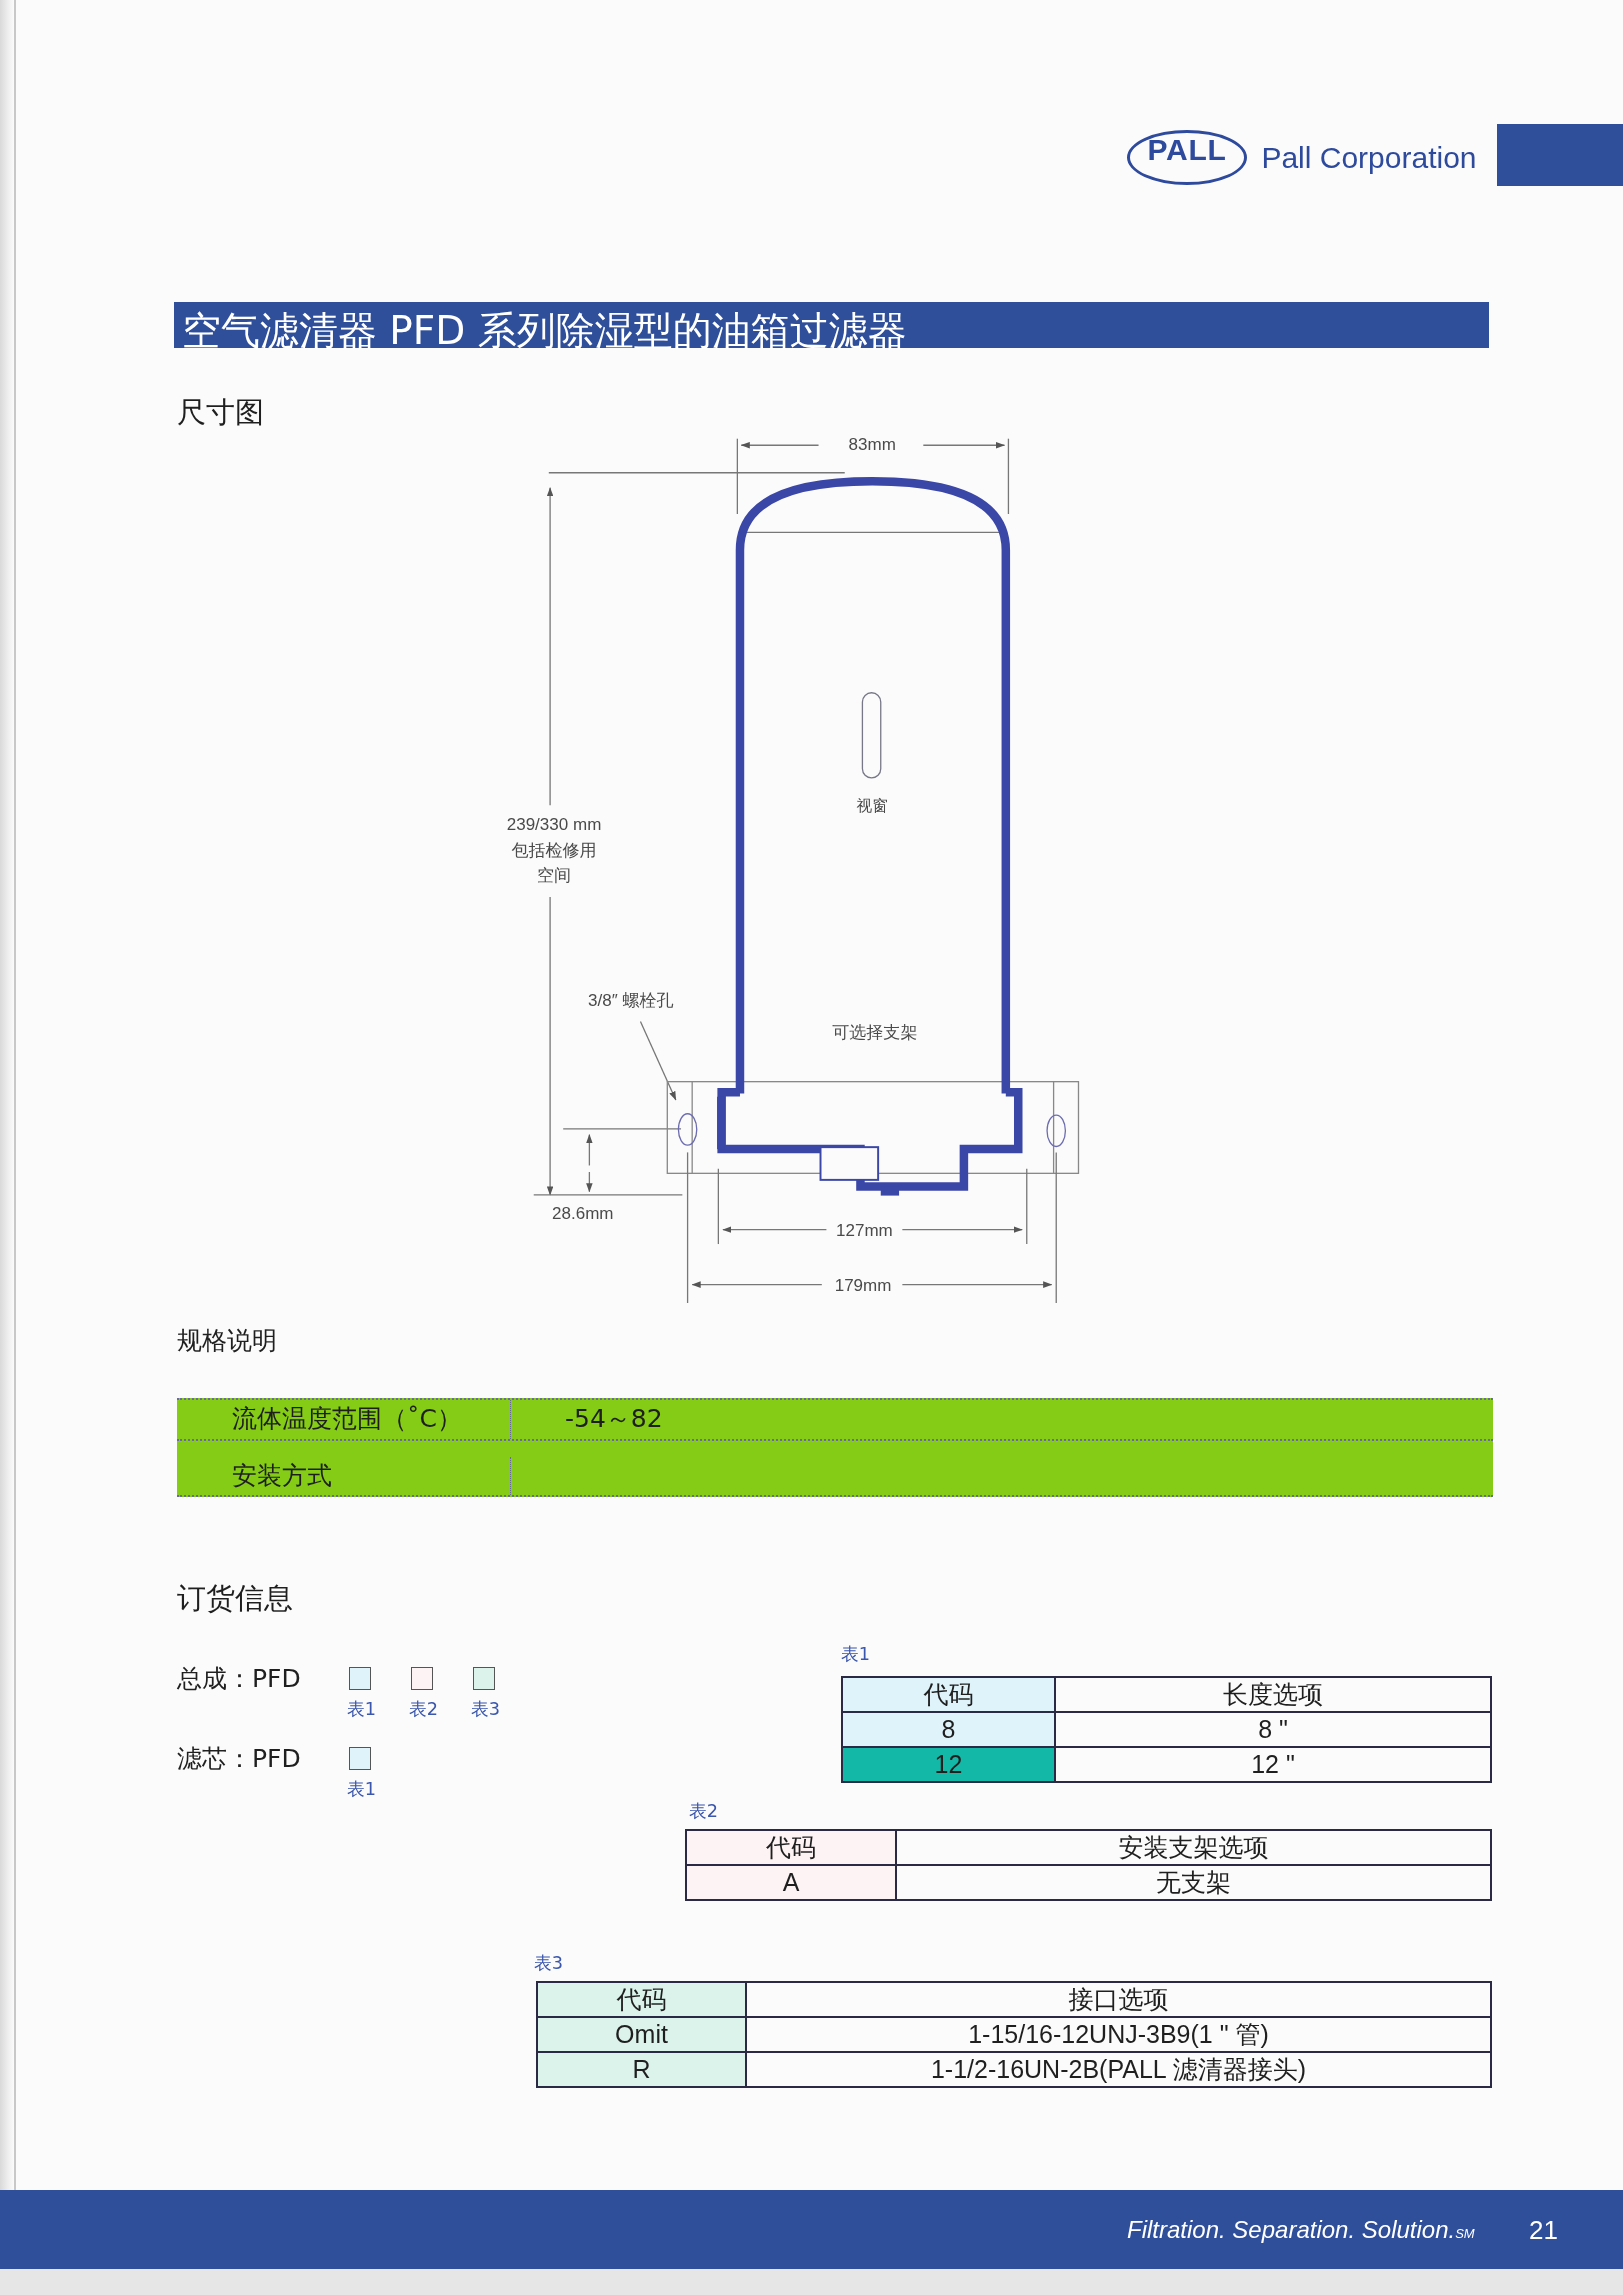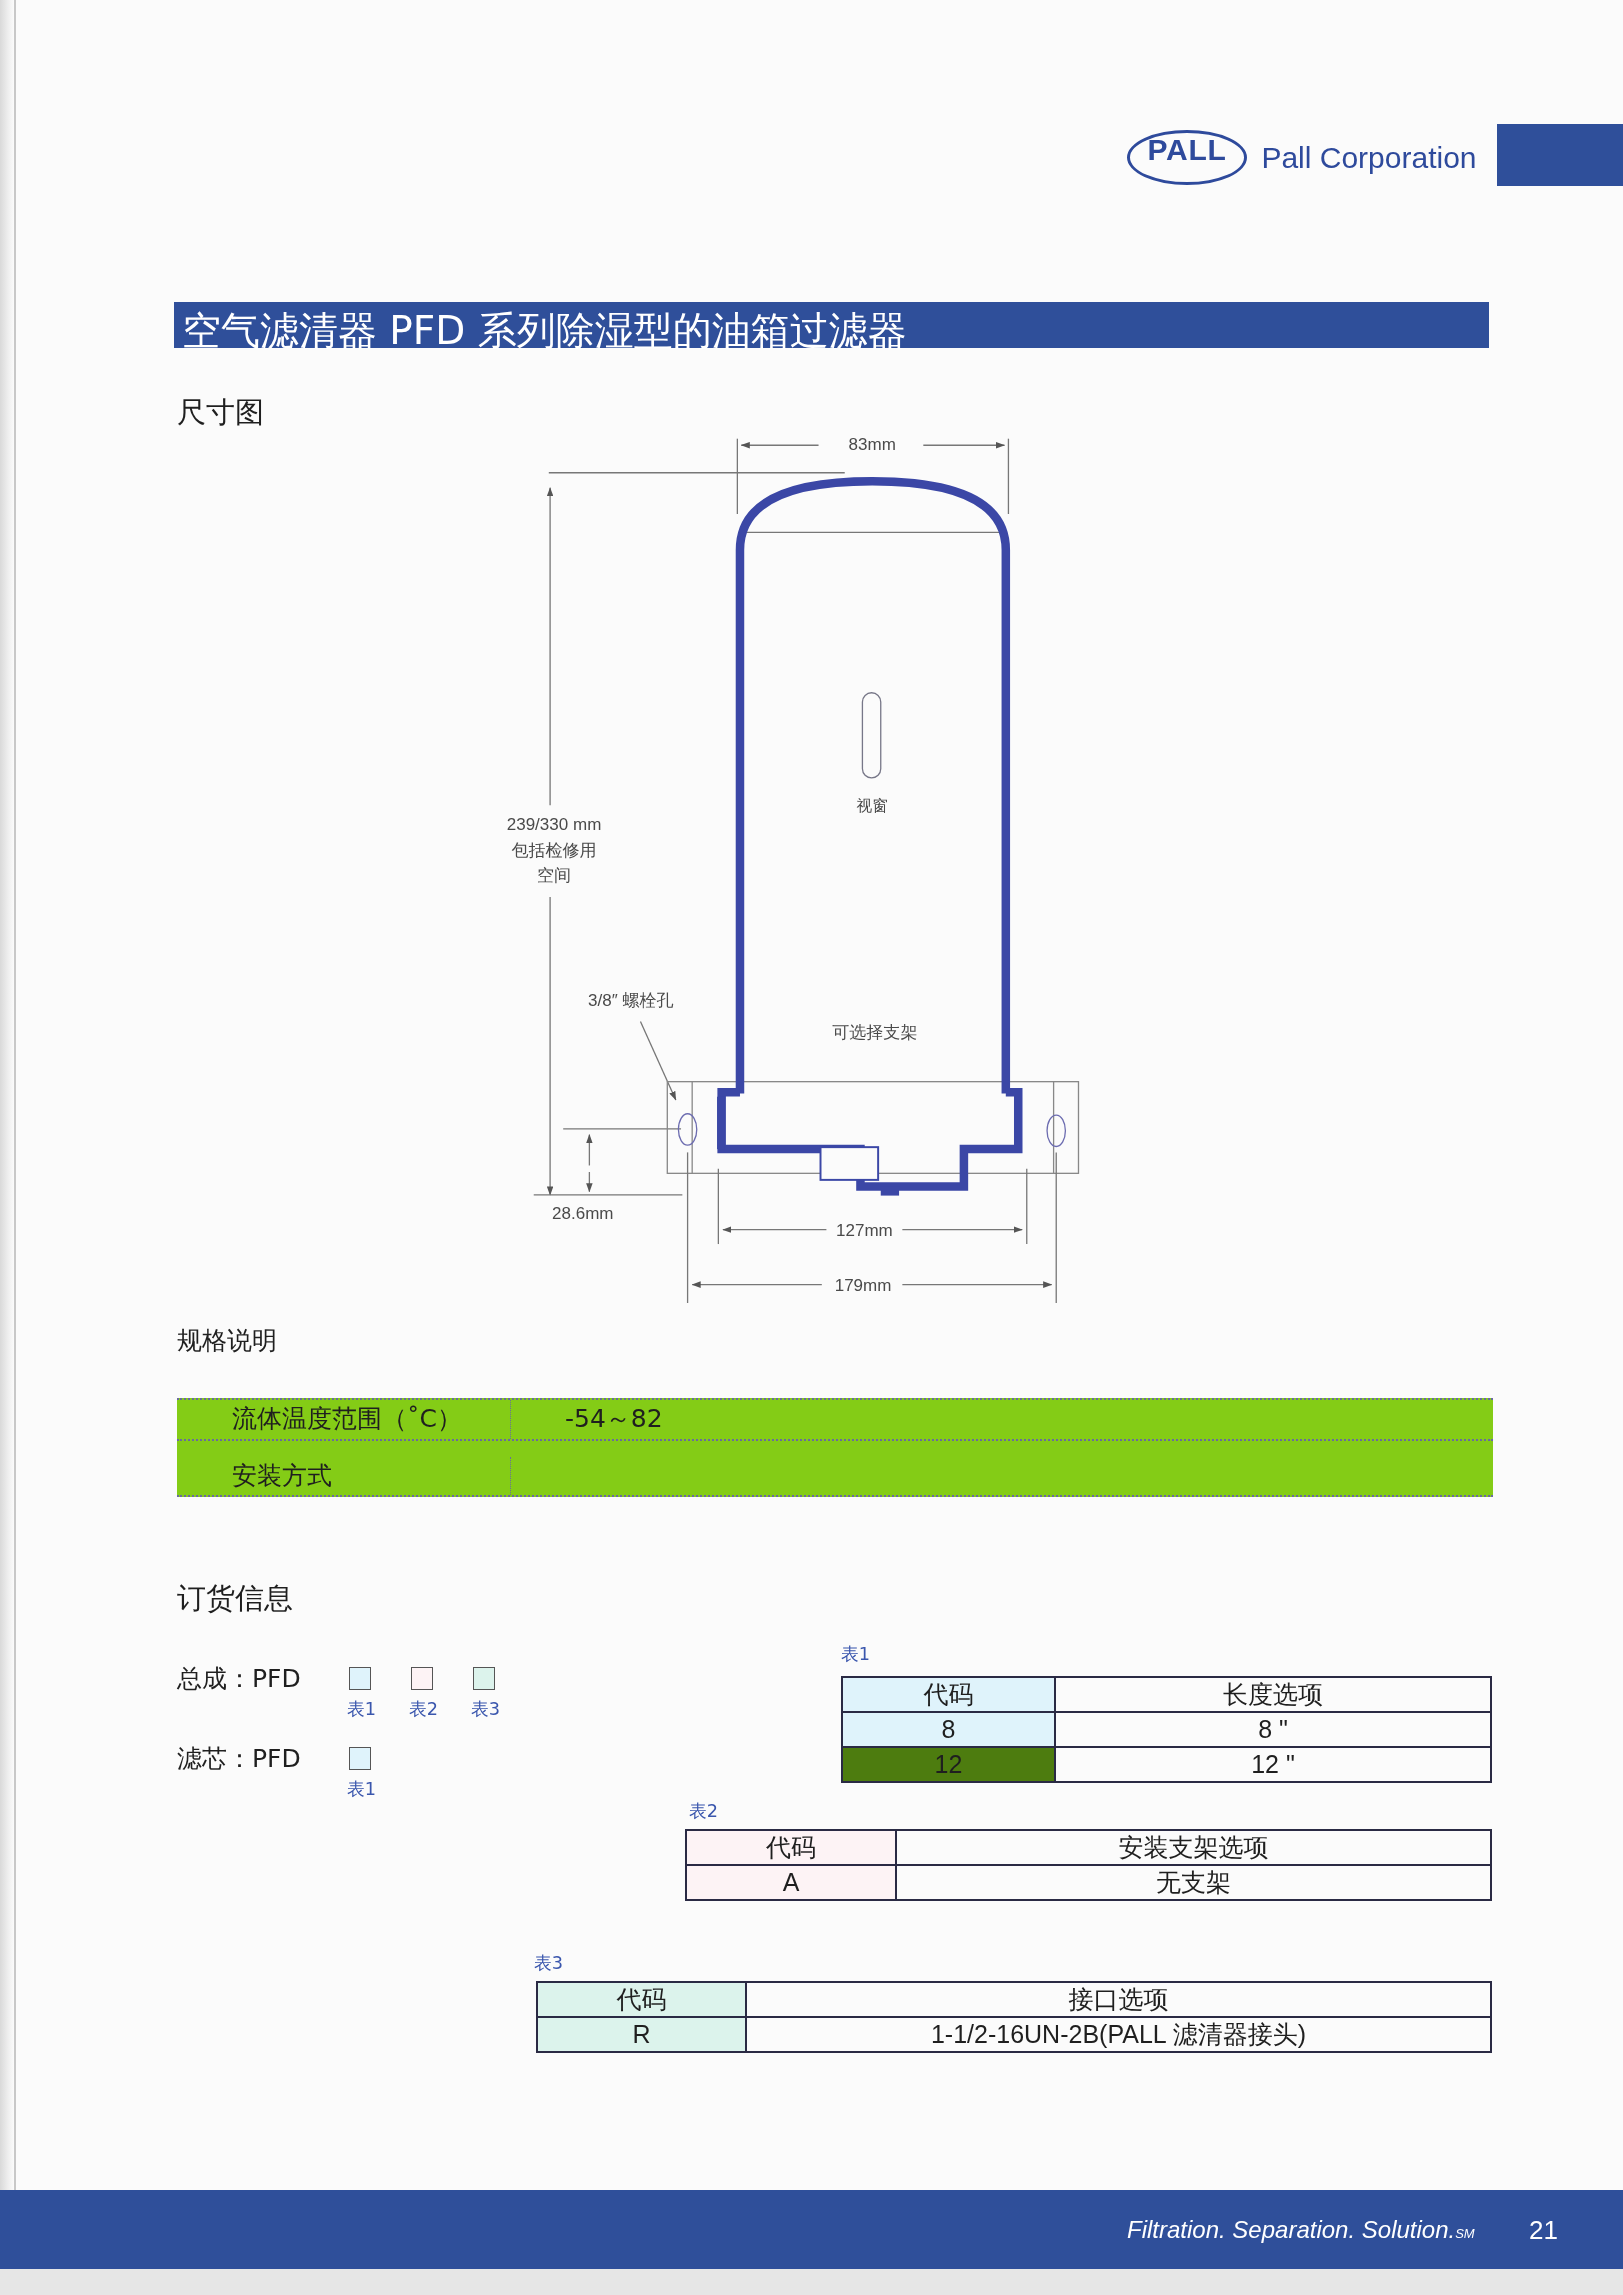--- a/index.html
+++ b/index.html
@@ -177,21 +177,21 @@
   <tbody>
       <tr>
     <td style="width:211px; background:#dff3fb;">代码</td>
     <td>长度选项</td>
   </tr>
   <tr>
     <td style="background:#dff3fb;">8</td>
     <td>8 "</td>
   </tr>
   <tr>
-    <td style="background:#4d7c0f;">12</td>
+    <td style="background:#14b8a6;">12</td>
     <td>12 "</td>
   </tr>
 </tbody>
   </table>
 
 <div class="tbl-cap" style="left:689px; top:1799px;">表2</div>
 <table class="opt" style="left:685px; top:1829px; width:807px;">
   <tbody>
       <tr>
     <td style="width:208px; background:#fdf3f5;">代码</td>
@@ -205,20 +205,24 @@
   </table>
 
 <div class="tbl-cap" style="left:534px; top:1951px;">表3</div>
 <table class="opt" style="left:536px; top:1981px; width:956px;">
   <tbody>
       <tr>
     <td style="width:207px; background:#dcf3ec;">代码</td>
     <td>接口选项</td>
   </tr>
   <tr>
+    <td style="background:#dcf3ec;">Omit</td>
+    <td>1-15/16-12UNJ-3B9(1 " 管)</td>
+  </tr>
+  <tr>
     <td style="background:#dcf3ec;">R</td>
     <td>1-1/2-16UN-2B(PALL 滤清器接头)</td>
   </tr>
 </tbody>
   </table>
 
 <div class="footer-band"></div>
 <div class="footer-bottom"></div>
 <div class="footer-text"><span>Filtration. Separation. Solution.</span><span class="sm">SM</span></div>
 <div class="page-num">21</div>

